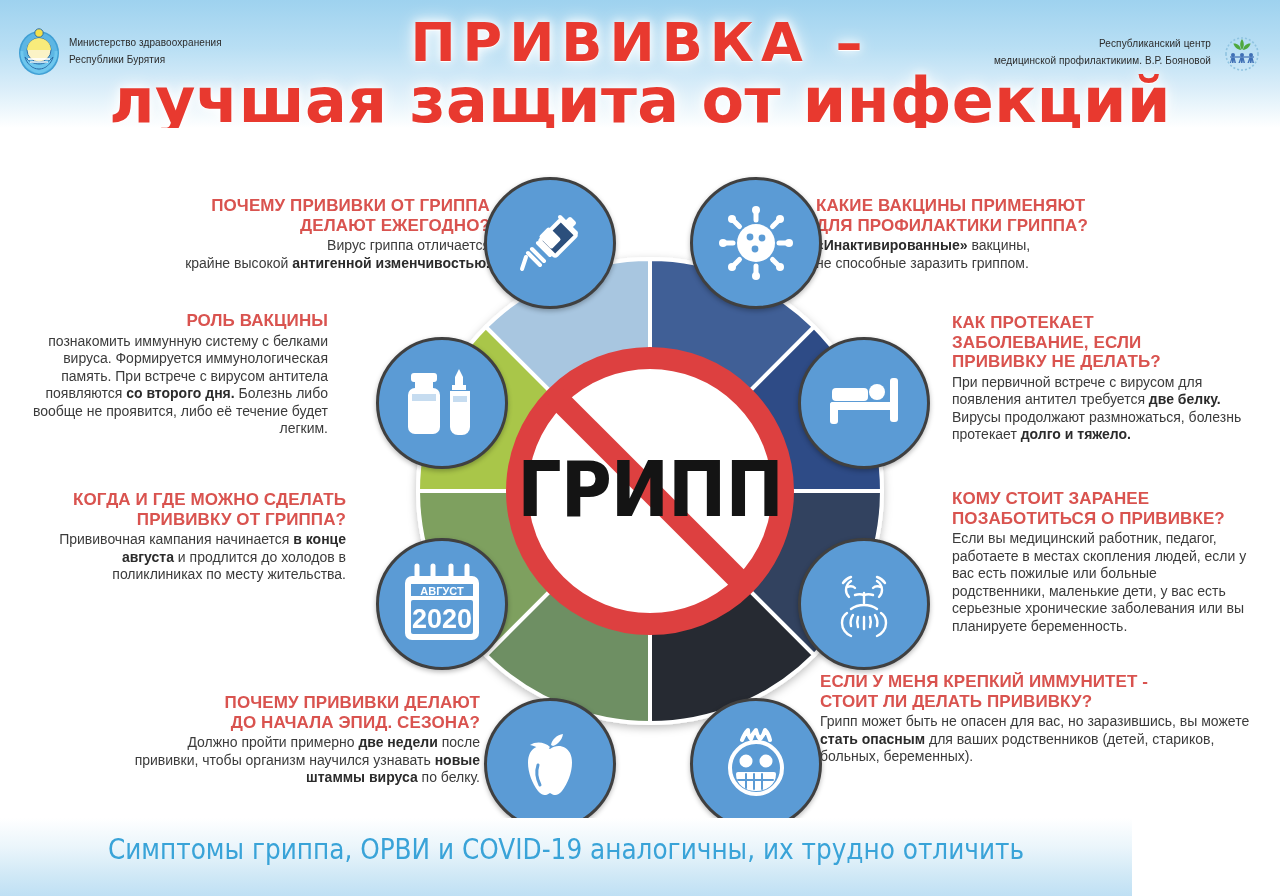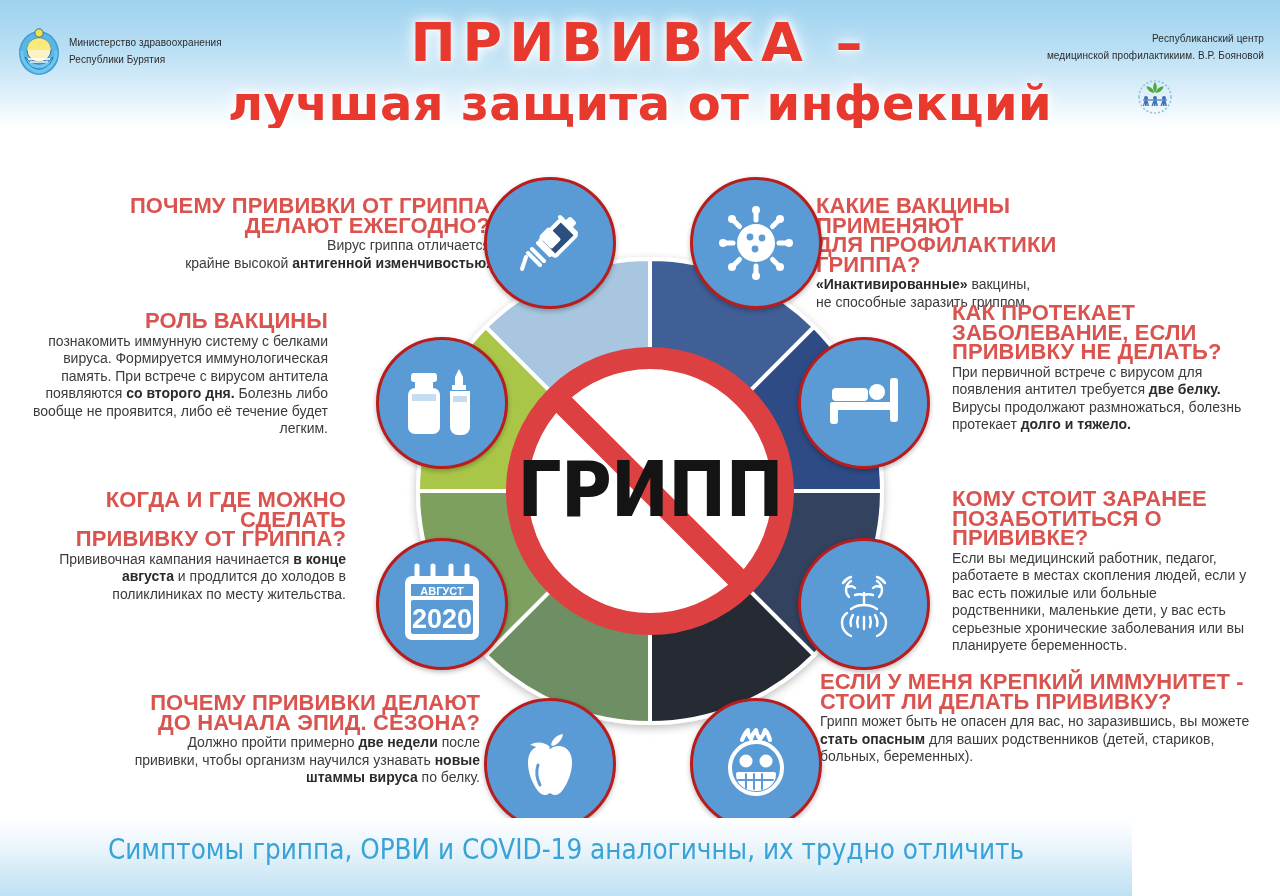--- a/index.html
+++ b/index.html
@@ -19,21 +19,21 @@
 
   
   .header{
     position:absolute;left:0;top:0;width:1280px;height:128px;
     background:linear-gradient(180deg,#9ed2ef 0%,#b9dff4 38%,#d9edf9 68%,#f3fafd 90%,#ffffff 100%);
   }
   .hdr-org{
     position:absolute;display:flex;align-items:center;gap:9px;
   }
   .hdr-org.left{left:18px;top:26px;}
-  .hdr-org.right{right:16px;top:30px;flex-direction:column;}
+  .hdr-org.right{right:16px;top:30px;flex-direction:row;}
   .org-text{
     font-size:10px;line-height:17px;color:#2b2b2b;
     white-space:pre-line;letter-spacing:.1px;
   }
   .org-text.right{text-align:right;}
 
   
   .emblem{width:42px;height:50px;position:relative;flex:0 0 auto;}
   
   .leaflogo{width:44px;height:44px;flex:0 0 auto;}
@@ -43,21 +43,21 @@
     pointer-events:none;
   }
   .title-1,.title-2{
     color:#e8392f;font-weight:bold;
     font-family:"DejaVu Sans","Liberation Sans",sans-serif;
     text-shadow:0 0 10px #ffffff,0 0 18px #ffffff,0 1px 0 #ffffff;
     letter-spacing:1px;
     line-height:1;
   }
   .title-1{font-size:54px;letter-spacing:7px;}
-  .title-2{font-size:48px;margin-top:9px;letter-spacing:.4px;}
+  .title-2{font-size:62px;letter-spacing:.4px;}
   .subtitle{
     position:absolute;left:0;right:0;top:140px;text-align:center;
     color:#4a6fb0;font-size:20px;letter-spacing:.3px;
     font-family:"DejaVu Sans Condensed","DejaVu Sans",sans-serif;
     transform:scaleX(.93);
   }
 
   
   .body-bg{
     position:absolute;left:0;top:128px;width:1280px;height:690px;background:#ffffff;
@@ -71,39 +71,39 @@
   .footer-text{
     position:absolute;left:0;right:0;top:14px;text-align:center;
     color:#39a3d8;font-size:29px;letter-spacing:0px;
     font-family:"DejaVu Sans Condensed","DejaVu Sans",sans-serif;
     transform:scaleX(.95);
   }
 
   
   .tb{position:absolute;}
   .tb .q{
-    color:#d9534f;font-weight:bold;font-size:22px;line-height:19.5px;
+    color:#d9534f;font-weight:bold;font-size:17px;line-height:19.5px;
     letter-spacing:.1px;margin-bottom:2px;
   }
   .tb .a{
     color:#3b3b3b;font-size:14px;line-height:17.5px;
   }
   .tb .a b{color:#2b2b2b;}
   .tb.right-al{text-align:right;}
   .tb.left-al{text-align:left;}
 
   
   .wheel{
     position:absolute;left:344px;top:185px;width:612px;height:612px;
   }
   .wheel svg{display:block;}
 
   .icon-node{
     position:absolute;border-radius:50%;
-    background:#5b9bd5;border:3px solid #b91c1c;
+    background:#5b9bd5;border:3px solid #404040;
     box-shadow:0 2px 5px rgba(0,0,0,.28);
     display:flex;align-items:center;justify-content:center;
   }
   .icon-node svg{display:block;}
 
   .center-sign{
     position:absolute;left:50%;top:50%;transform:translate(-50%,-50%);
     width:296px;height:296px;
   }
   .grippword{
@@ -189,21 +189,21 @@
   <div class="tb right-al" style="left:130px;top:693px;width:350px;">
     <div class="q">ПОЧЕМУ ПРИВИВКИ ДЕЛАЮТ<br>ДО НАЧАЛА ЭПИД. СЕЗОНА?</div>
     <div class="a">Должно пройти примерно <b>две недели</b> после прививки, чтобы организм научился узнавать <b>новые штаммы вируса</b> по белку.</div>
   </div>
 
   <div class="tb left-al" style="left:816px;top:196px;width:340px;">
     <div class="q">КАКИЕ ВАКЦИНЫ ПРИМЕНЯЮТ<br>ДЛЯ ПРОФИЛАКТИКИ  ГРИППА?</div>
     <div class="a"><b>«Инактивированные»</b> вакцины,<br>не способные заразить гриппом.</div>
   </div>
 
-  <div class="tb left-al" style="left:952px;top:303px;width:300px;">
+  <div class="tb left-al" style="left:952px;top:313px;width:300px;">
     <div class="q">КАК ПРОТЕКАЕТ<br>ЗАБОЛЕВАНИЕ, ЕСЛИ<br>ПРИВИВКУ НЕ ДЕЛАТЬ?</div>
     <div class="a">При первичной встрече с вирусом для появления антител требуется <b>две белку.</b> Вирусы продолжают размножаться, болезнь протекает <b>долго и тяжело.</b></div>
   </div>
 
   <div class="tb left-al" style="left:952px;top:489px;width:300px;">
     <div class="q">КОМУ СТОИТ ЗАРАНЕЕ<br>ПОЗАБОТИТЬСЯ О ПРИВИВКЕ?</div>
     <div class="a">Если вы медицинский работник, педагог, работаете в местах скопления людей, если у вас есть пожилые или больные родственники, маленькие дети, у вас есть серьезные хронические заболевания или вы планируете беременность.</div>
   </div>
 
   <div class="tb left-al" style="left:820px;top:672px;width:440px;">

